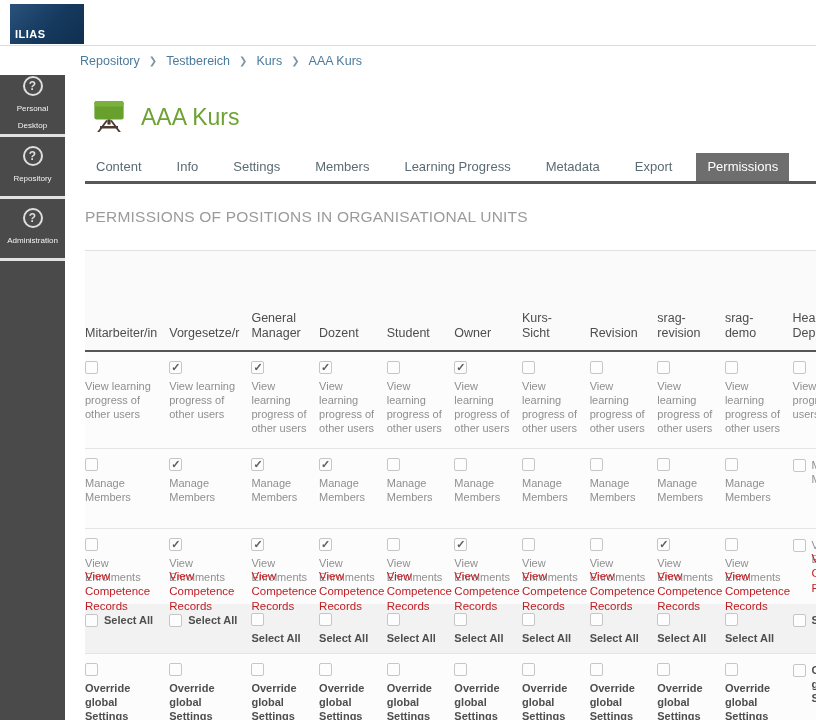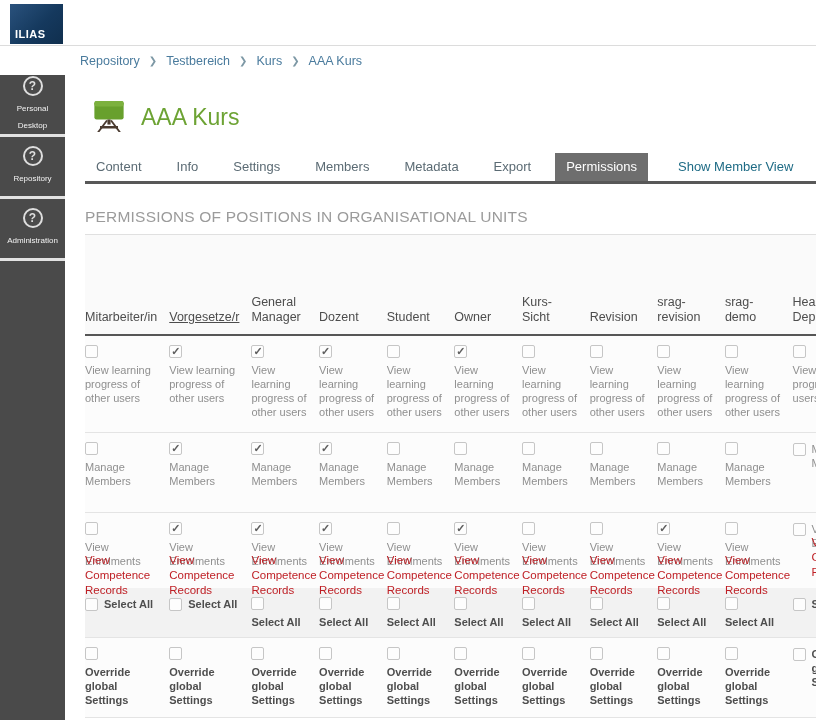--- a/index.html
+++ b/index.html
@@ -2,21 +2,21 @@
 <html><head>
 <meta charset="utf-8">
 <style>
   * { margin:0; padding:0; box-sizing:border-box; }
   html,body { width:816px; height:720px; overflow:hidden; background:#fff;
               font-family:"Liberation Sans", sans-serif; }
   body { position:relative; }
 
   
   .top-header { height:46px; background:#fff; border-bottom:1px solid #dcdcdc; position:relative; }
-  .logo { position:absolute; left:10px; top:4px; width:53px; height:40px;
+  .logo { position:absolute; left:10px; top:4px; width:74px; height:40px;
           background:linear-gradient(135deg,#2a527d 0%,#15395e 55%,#102f4e 100%);
           color:#fff; font-size:11px; font-weight:bold; letter-spacing:.5px;
           display:flex; align-items:flex-end; padding:4px 5px; cursor:pointer; }
 
   
   .crumb-bar { height:29px; display:flex; align-items:center; padding-left:80px; background:#fff; }
   .crumb-link { color:#4a7b9d; font-size:12.5px; text-decoration:none; cursor:pointer; }
   .crumb-sep { color:#7d98a5; font-size:10px; margin:0 9px; }
 
   
@@ -38,21 +38,21 @@
   .tab { font-size:13px; color:#5b6b74; padding:6px 11px 7px; cursor:pointer; white-space:nowrap; }
   .tab.active { background:#6e6e6e; color:#fff; }
   .tab.member-view { color:#1e6b85; margin-left:6px; }
 
   .subtabbar { display:flex; gap:22px; margin-top:9px; padding-left:6px; }
   .subtab { font-size:12.5px; color:#5b6b74; cursor:pointer; white-space:nowrap; }
   .subtab.active { text-decoration:underline; }
 
   
   .section-heading { margin-top:24px; font-size:15.5px; font-weight:400; color:#9b9b9b;
-                     letter-spacing:.2px; padding-bottom:8px; border-bottom:1px solid #e0e0e0; }
+                     letter-spacing:.2px; padding-bottom:24px; border-bottom:1px solid #e0e0e0; }
 
   
   .table-zone { width:751px; overflow:hidden; }
   .toolbar-spacer { height:60px; background:#fafafa; }
   table.perm { border-collapse:collapse; table-layout:fixed; min-width:810px; }
   table.perm th { background:#fafafa; font-weight:400; font-size:12.5px; color:#4d4d4d;
                   text-align:left; vertical-align:bottom; padding:0 12px 9px 0;
                   border-bottom:2px solid #565656; line-height:15px; }
   table.perm td { vertical-align:top; padding:9px 12px 8px 0; background:#fcfcfc;
                   border-bottom:1px solid #e4e4e4; font-size:11px; line-height:14px; }
@@ -123,35 +123,36 @@
       </svg>
     </span>
     <h1 class="page-title">AAA Kurs</h1>
   </div>
 
   <div class="tabbar">
       <span class="tab">Content</span>
       <span class="tab">Info</span>
       <span class="tab">Settings</span>
       <span class="tab">Members</span>
+      <span class="tab">Learning Progress</span>
       <span class="tab">Metadata</span>
       <span class="tab">Export</span>
       <span class="tab active">Permissions</span>
       <span class="tab member-view">Show Member View</span>
     </div>
 
   <h2 class="section-heading">PERMISSIONS OF POSITIONS IN ORGANISATIONAL UNITS</h2>
 
   <div class="table-zone">
     <div class="toolbar-spacer"></div>
     <table class="perm">
       <thead>
           <tr id="col-row">
             <th style="width: 92px;">Mitarbeiter/in</th>
-            <th style="width: 78px; text-decoration: underline;">Vorgesetze/r</th>
+            <th style="width: 78px;">Vorgesetze/r</th>
             <th style="width: 64px;">General Manager</th>
             <th style="width: 60px;">Dozent</th>
             <th style="width: 58px;">Student</th>
             <th style="width: 57px;">Owner</th>
             <th style="width: 60px;">Kurs-Sicht</th>
             <th style="width: 60px;">Revision</th>
             <th style="width: 58px;">srag-revision</th>
             <th style="width: 55px;">srag-demo</th>
             <th style="width: 150px;">Head of Department_Upd</th>
           </tr>

